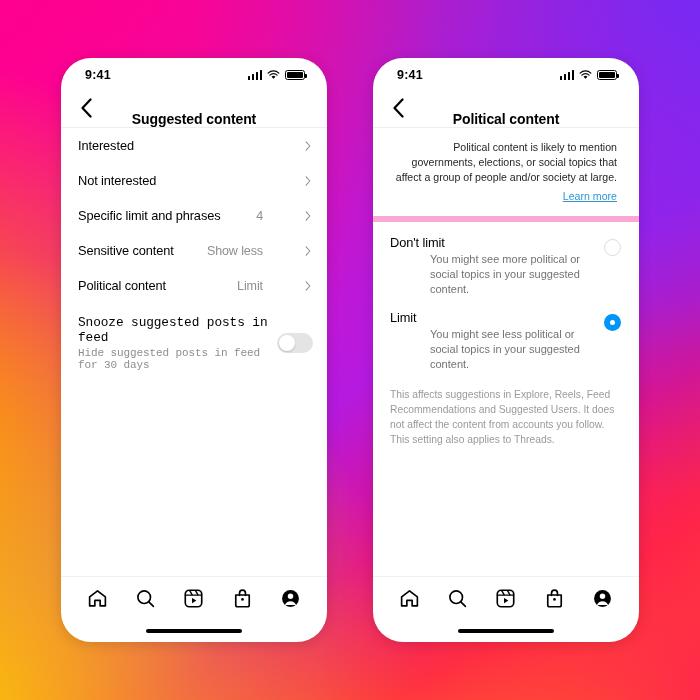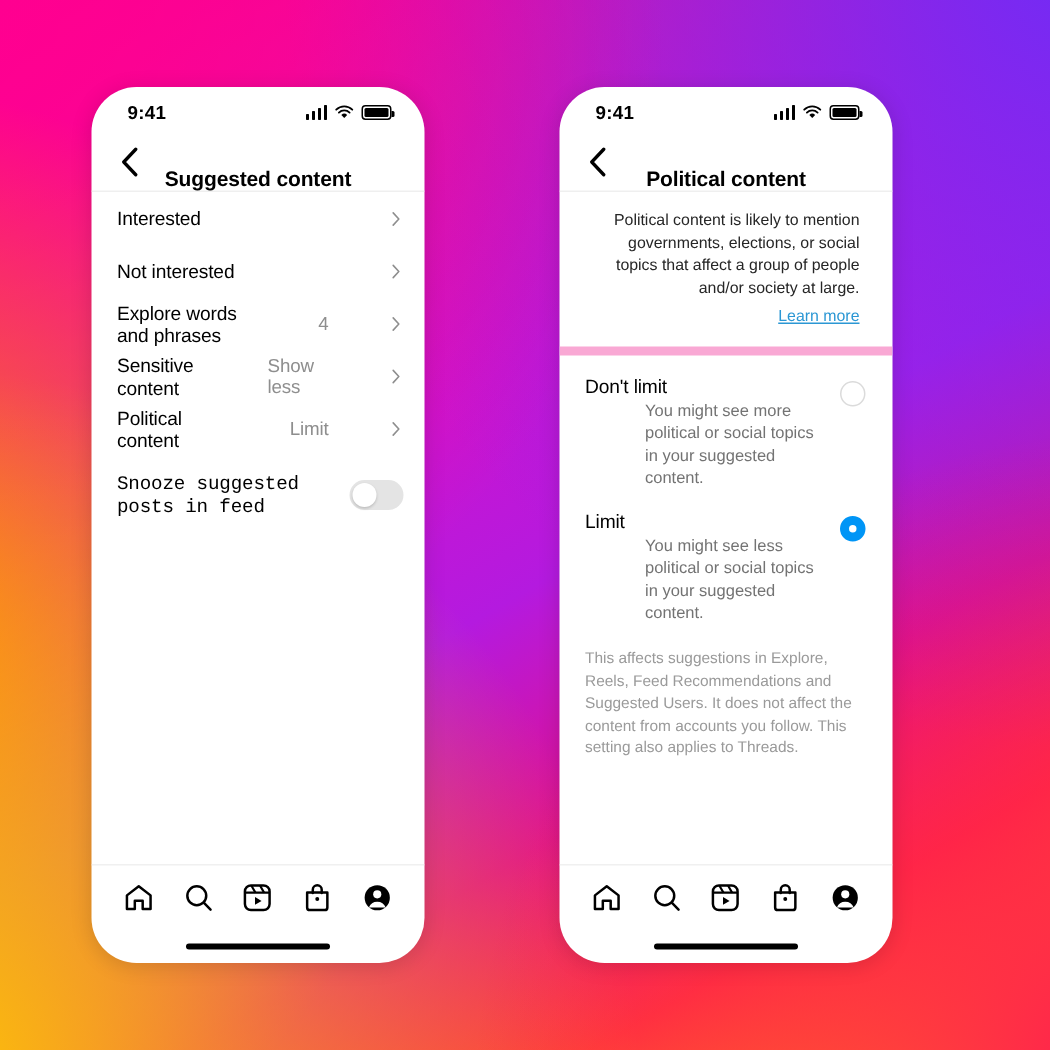--- a/index.html
+++ b/index.html
@@ -20,21 +20,21 @@
       radial-gradient(circle at -12% 62%, #FF8A00 0%, rgba(255,138,0,0) 42%),
       radial-gradient(circle at -6% 2%, #FF0090 0%, rgba(255,0,144,0) 48%),
       radial-gradient(circle at 104% -6%, #6E2CF7 0%, rgba(110,44,247,0) 52%),
       linear-gradient(150deg, #FF0090 0%, #E312A8 22%, #C915D0 40%, #B41ADF 54%, #E0118F 70%, #FF3A3A 84%, #FFB300 100%);
   }
 
   
   .phone {
     position: absolute;
     top: 58px;
-    width: 222px; height: 584px;
+    width: 266px; height: 584px;
     background: #ffffff;
     border-radius: 30px;
     overflow: hidden;
     display: flex;
     flex-direction: column;
     box-shadow: 0 2px 14px rgba(0,0,0,.14);
   }
   #phone-left  { left: 61px; }
   #phone-right { left: 373px; }
 
@@ -215,21 +215,21 @@
 
     <div class="row">
       <span class="row-label">Not interested</span>
       <span class="row-value"></span>
       <svg class="chev" viewBox="0 0 10 16">
           <path d="M2 1.5 8 8l-6 6.5" stroke="#8e8e8e" stroke-width="1.7" fill="none" stroke-linecap="round" stroke-linejoin="round"></path>
         </svg>
     </div>
 
     <div class="row">
-      <span class="row-label">Explore words and phrases</span>
+      <span class="row-label">Specific limit and phrases</span>
       <span class="row-value">4</span>
       <svg class="chev" viewBox="0 0 10 16">
           <path d="M2 1.5 8 8l-6 6.5" stroke="#8e8e8e" stroke-width="1.7" fill="none" stroke-linecap="round" stroke-linejoin="round"></path>
         </svg>
     </div>
 
     <div class="row">
       <span class="row-label">Sensitive content</span>
       <span class="row-value">Show less</span>
       <svg class="chev" viewBox="0 0 10 16">
@@ -241,20 +241,21 @@
       <span class="row-label">Political content</span>
       <span class="row-value">Limit</span>
       <svg class="chev" viewBox="0 0 10 16">
           <path d="M2 1.5 8 8l-6 6.5" stroke="#8e8e8e" stroke-width="1.7" fill="none" stroke-linecap="round" stroke-linejoin="round"></path>
         </svg>
     </div>
 
     <div class="row-toggle">
       <div class="rt-text">
         <div class="rt-title">Snooze suggested posts in feed</div>
+        <div class="rt-sub">Hide suggested posts in feed for 30 days</div>
       </div>
       <div class="switch">
           <span class="knob"></span>
         </div>
     </div>
 
   </div>
 
   <div class="tabbar">
     <div class="tab-item">

